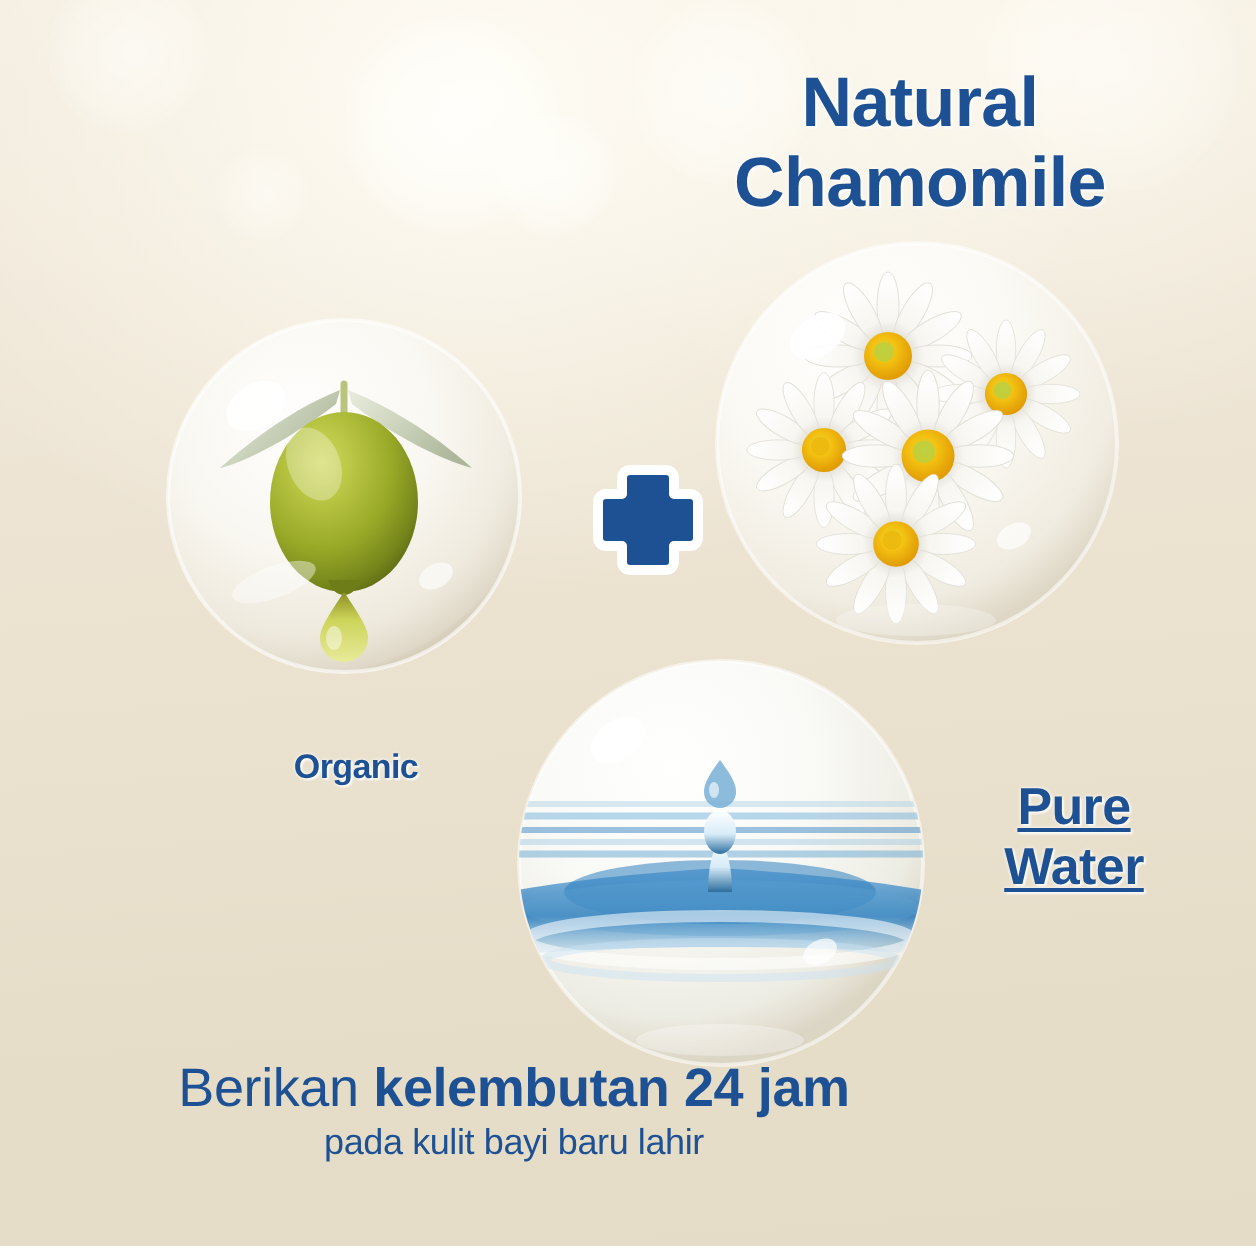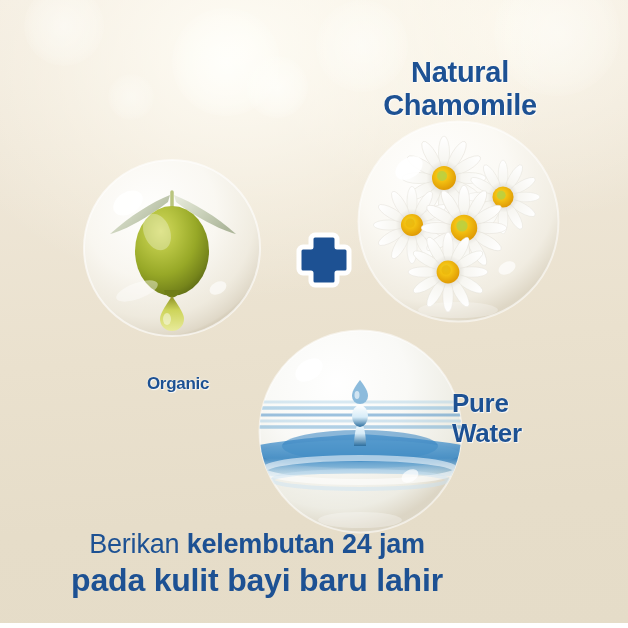--- a/index.html
+++ b/index.html
@@ -71,53 +71,54 @@
     font-weight: bold;
     line-height: 1.14;
     letter-spacing: -0.3px;
     text-shadow:
       0 0 2px rgba(255,255,255,0.95),
       1px 1px 1px rgba(255,255,255,0.8);
   }
 
   #label-chamomile {
     left: 340px;
-    top: 56px;
+    top: 32px;
     width: 240px;
-    font-size: 29px;
+    font-size: 35px;
     text-align: center;
   }
   #label-olive {
     left: 68px;
     top: 374px;
     width: 220px;
     font-size: 17px;
     text-align: center;
   }
   #label-water {
     left: 452px;
     top: 389px;
     width: 170px;
     font-size: 26px;
-    text-align: left;
+    text-align: center;
+    text-decoration: underline;
   }
   .label-line { display: block; white-space: nowrap; }
 
   #tagline {
     position: absolute;
     left: 0;
     top: 528px;
     width: 514px;
     text-align: center;
     color: #1d5193;
     line-height: 1.22;
   }
   #tagline .t-line1 { display: block; font-size: 27px; font-weight: normal; letter-spacing: -0.2px; }
   #tagline .t-line1 .t-strong { font-weight: bold; }
-  #tagline .t-line2 { display: block; font-size: 32px; font-weight: bold; letter-spacing: -0.2px; }
+  #tagline .t-line2 { display: block; font-size: 18px; font-weight: normal; letter-spacing: -0.2px; }
 
   #bottom-edge {
     position: absolute;
     left: 0;
     bottom: 0;
     width: 628px;
     height: 5px;
     background: #ffffff;
   }
 </style>

